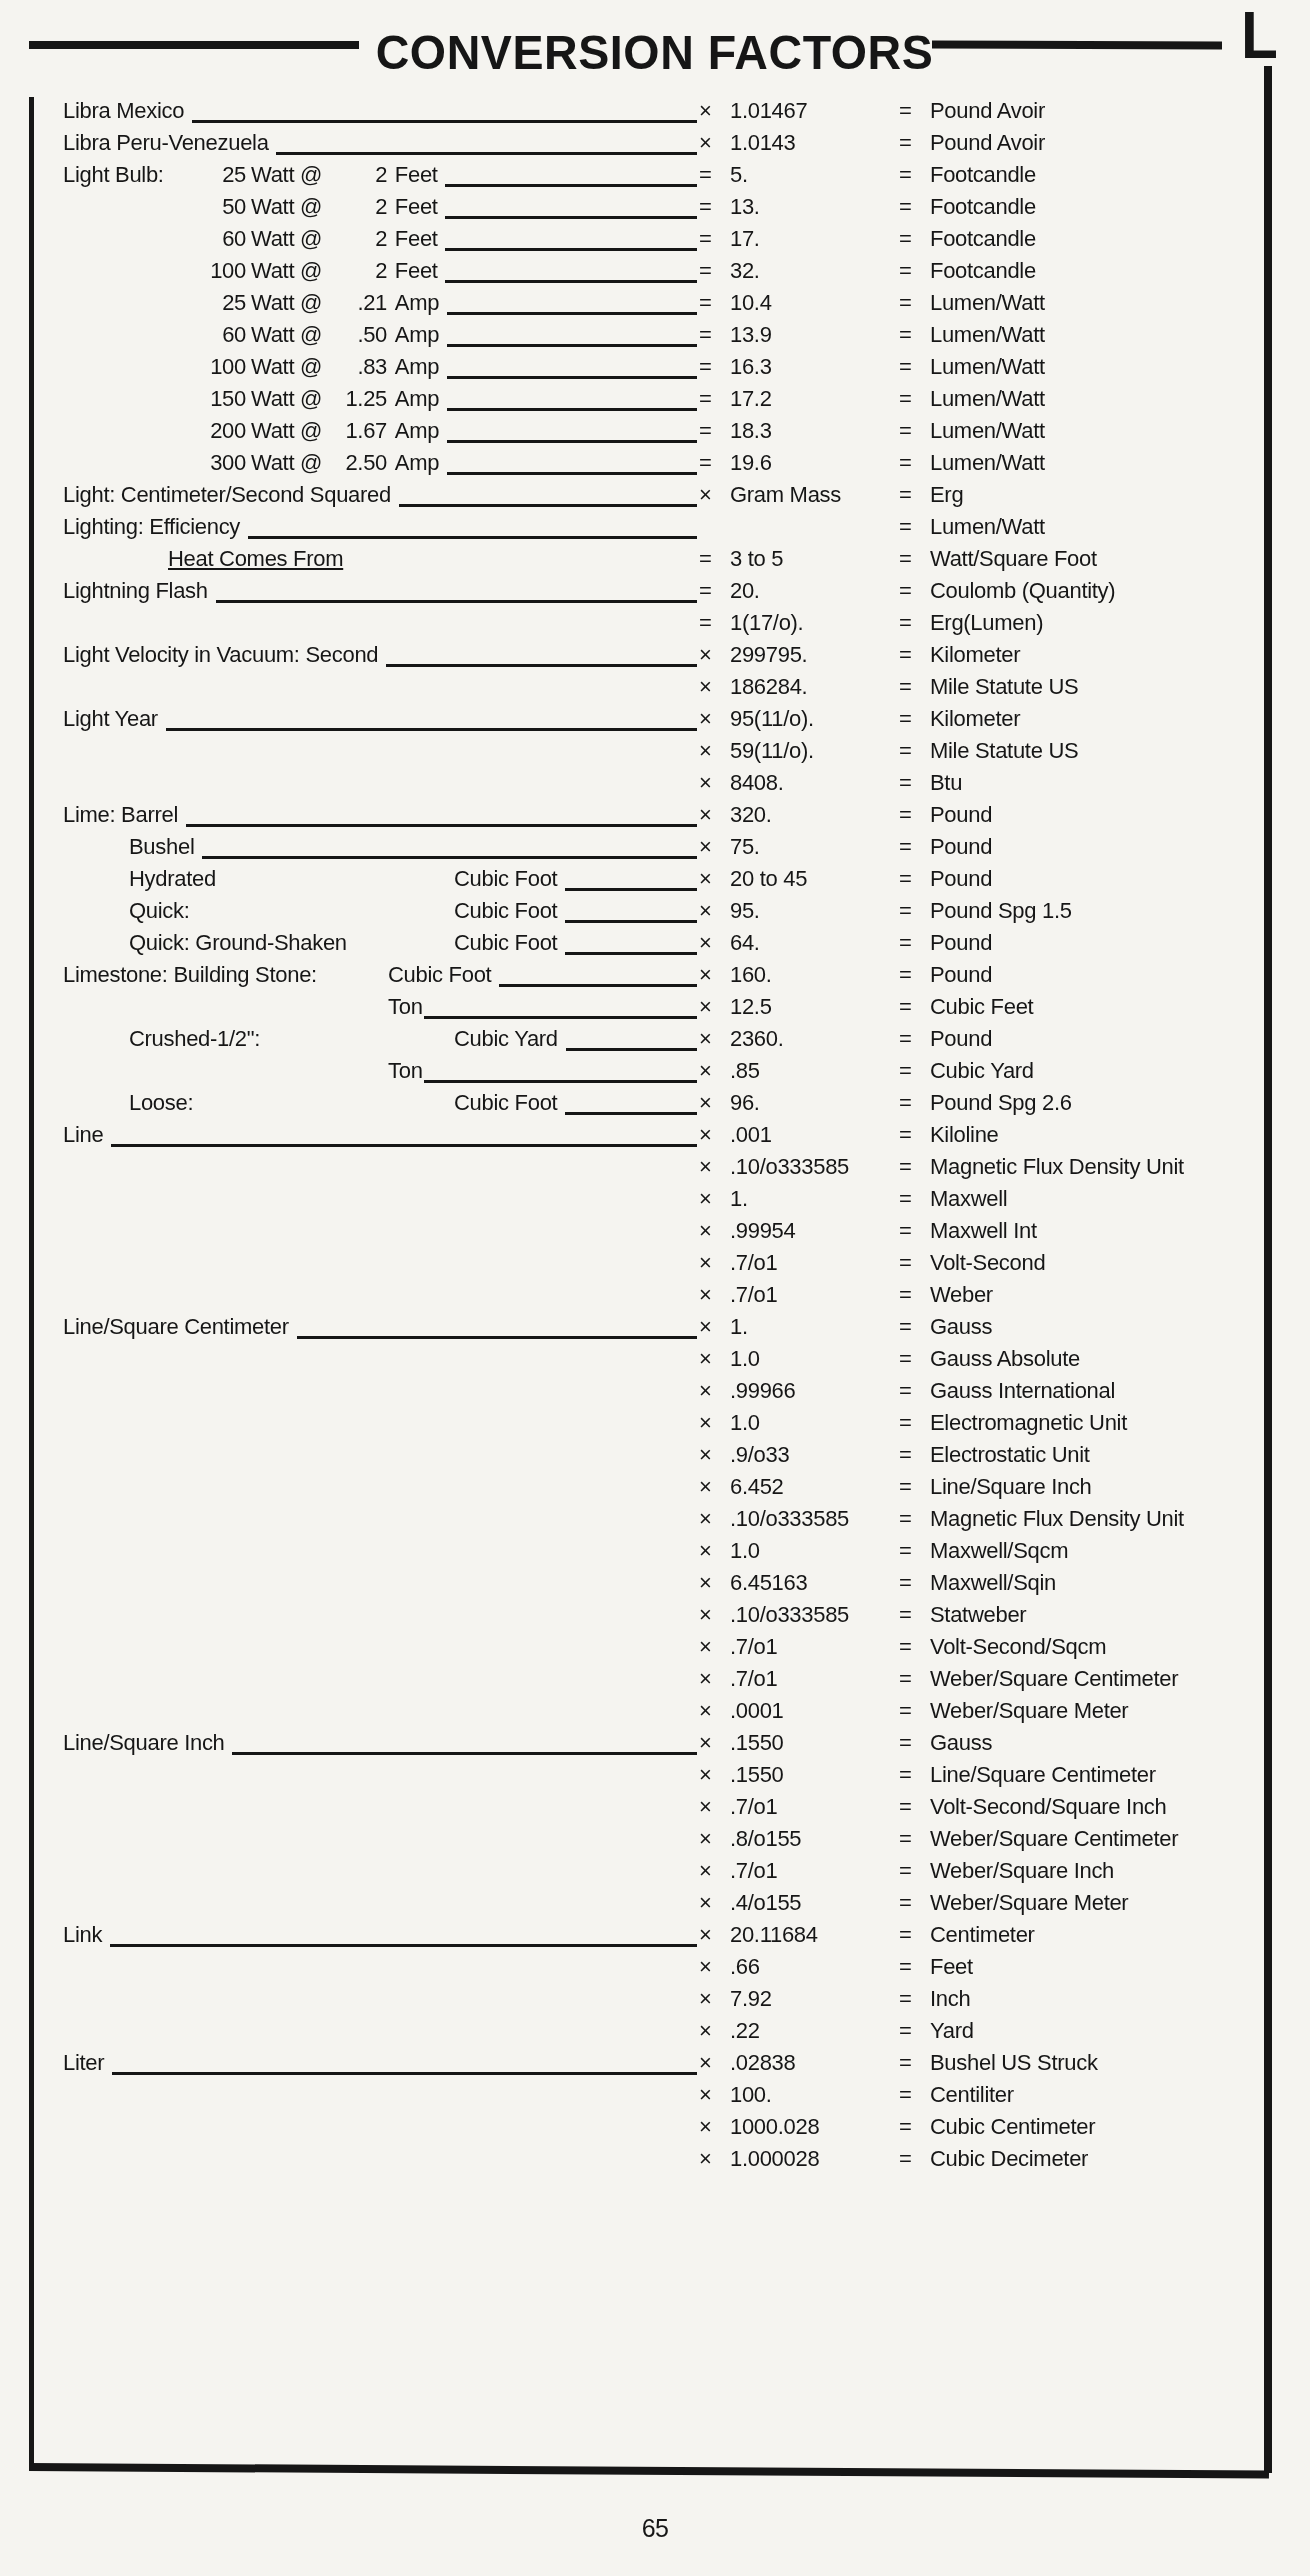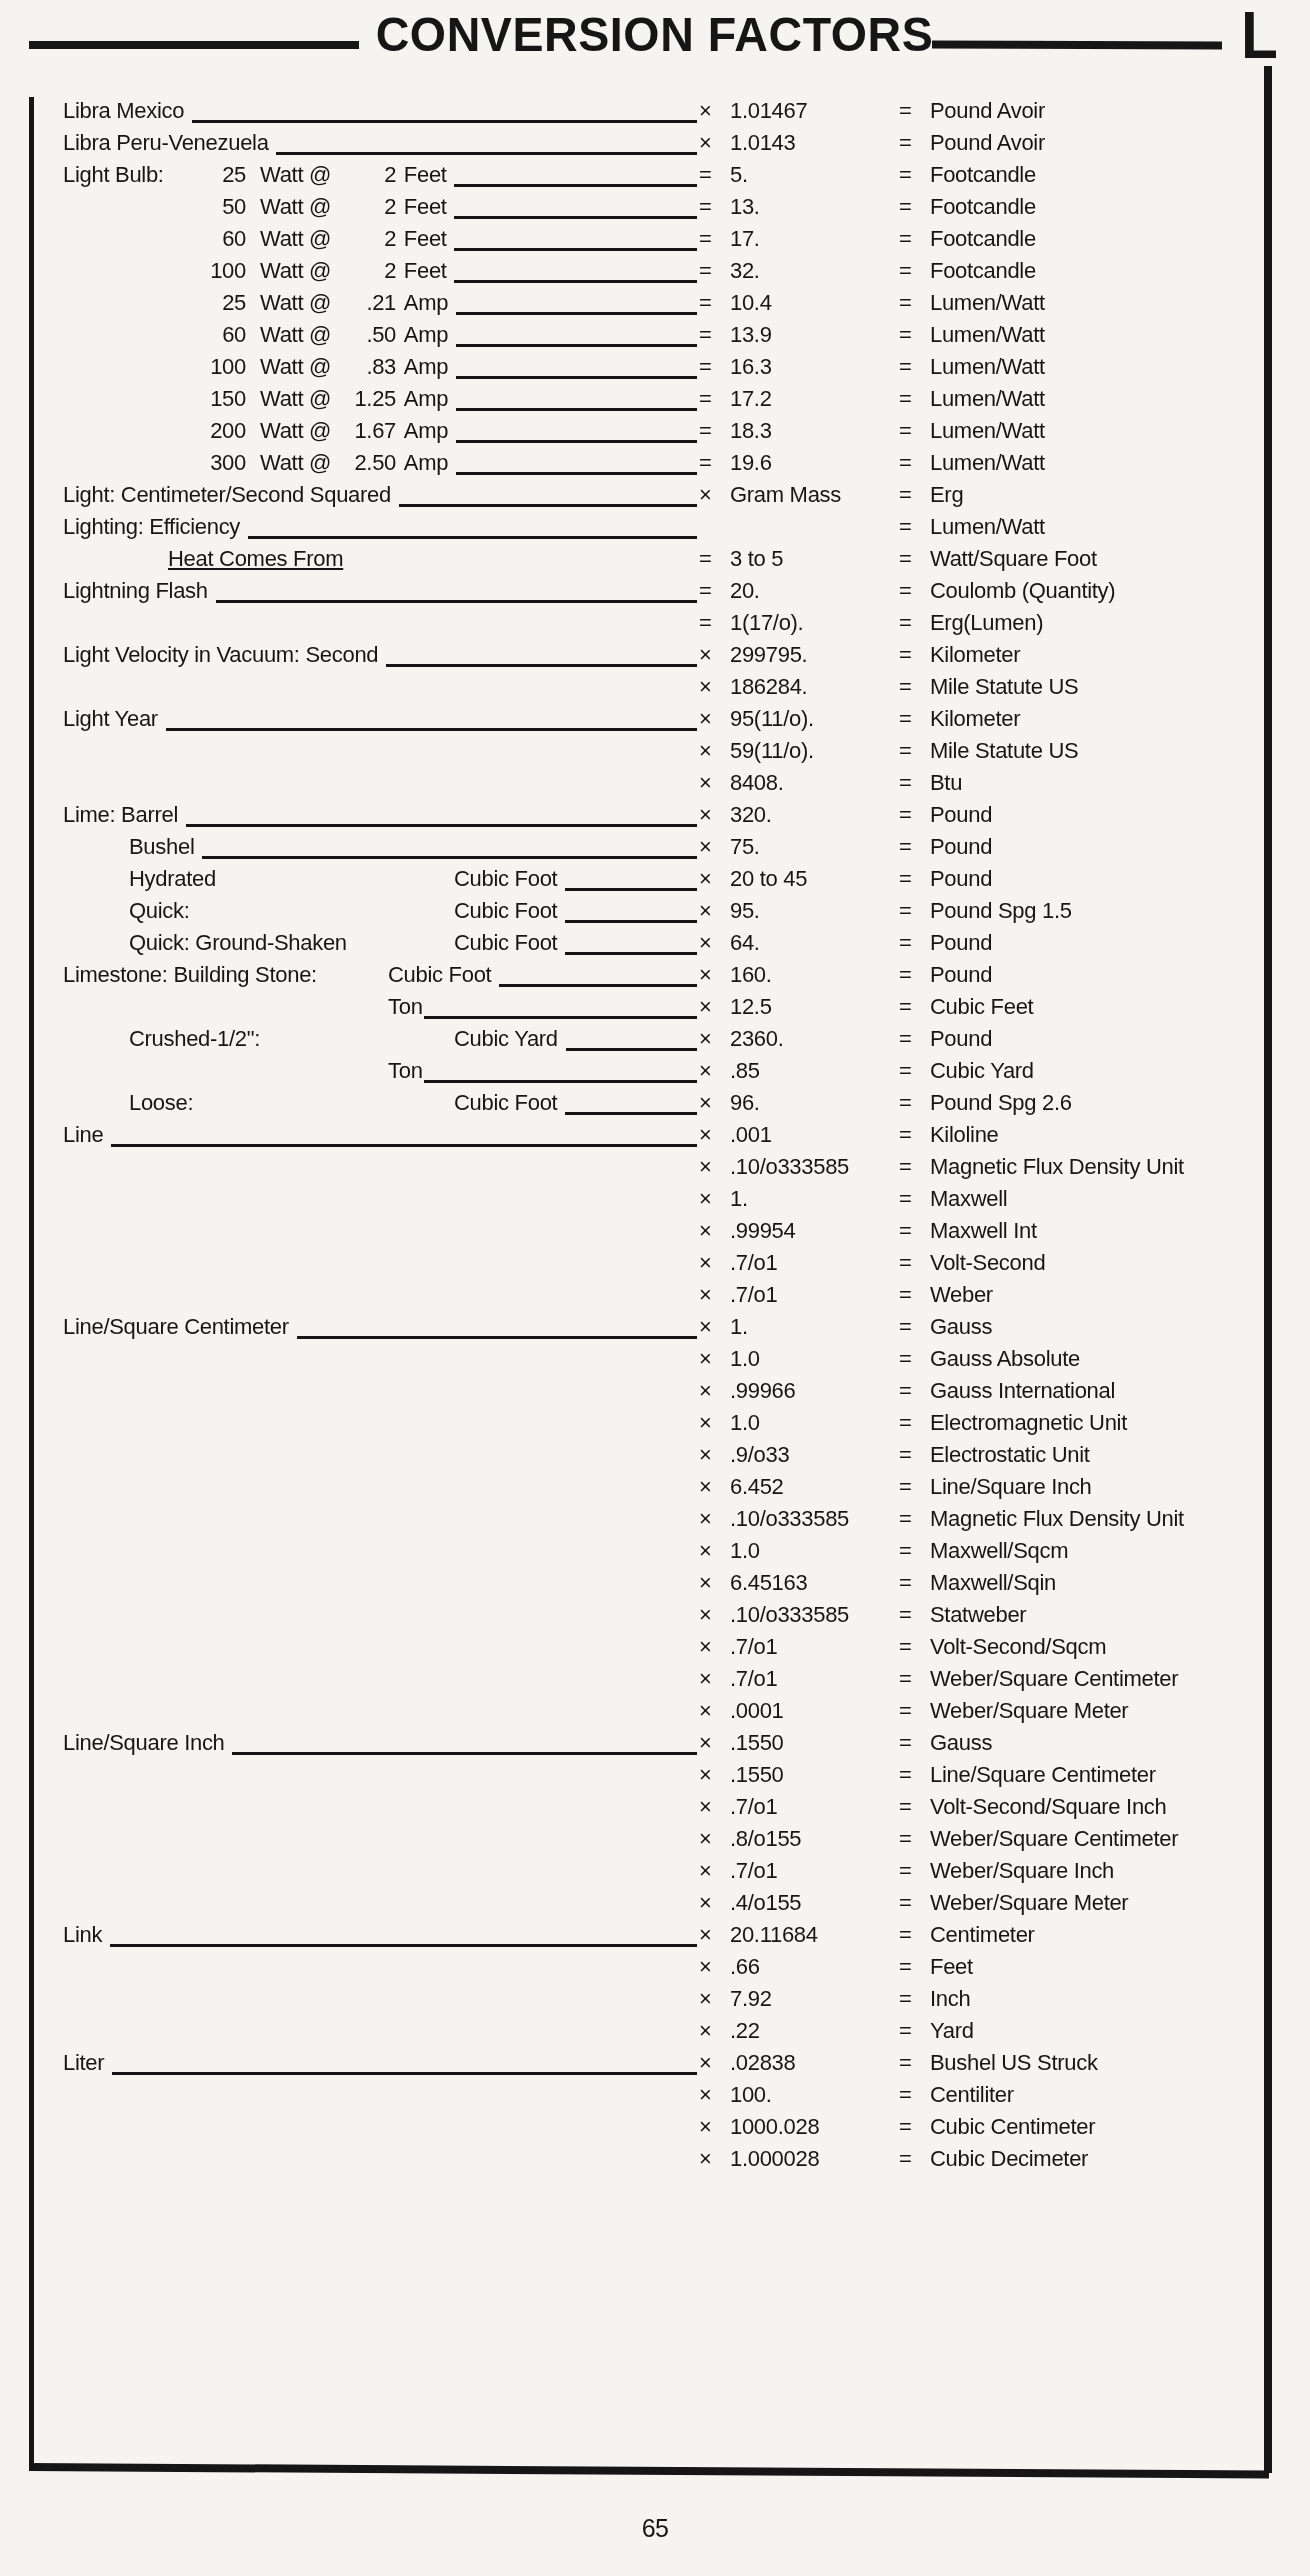--- a/index.html
+++ b/index.html
@@ -5,21 +5,21 @@
   :root{ --ink:#161616; --paper:#f5f4f0; }
   html,body{margin:0;padding:0;}
   body{
     width:1310px;height:2576px;position:relative;
     background:var(--paper);
     font-family:"Liberation Sans","DejaVu Sans",sans-serif;
     color:var(--ink);
     overflow:hidden;
   }
   
-  .title-wrap{position:absolute;top:3px;left:0;width:1310px;text-align:center;}
+  .title-wrap{position:absolute;top:21px;left:0;width:1310px;text-align:center;}
   .page-title{
     display:inline-block;font-size:49px;font-weight:700;letter-spacing:0.6px;
     transform:scaleX(.95);transform-origin:center;line-height:45px;
     padding-top:9px;white-space:nowrap;
   }
   .rule{position:absolute;background:var(--ink);height:7.8px;top:41px;}
   .rule-left{left:29px;width:330px;}
   .rule-right{left:932px;width:290px;transform:rotate(.15deg);}
   .corner-letter{
     position:absolute;left:1241px;top:5.2px;font-size:67px;font-weight:700;
@@ -32,21 +32,21 @@
     transform:rotate(.35deg);transform-origin:left center;}
   
   #rows{position:absolute;left:12px;top:95px;width:1310px;}
   .row{position:relative;height:32px;line-height:32px;font-size:22px;letter-spacing:-0.3px;white-space:nowrap;}
   .clabel{position:absolute;left:51px;top:0;width:642px;height:32px;display:flex;align-items:baseline;}
   .lead{position:absolute;left:0;top:0;}
   .lblbox{flex:0 0 325px;overflow:visible;}
   .ind1{padding-left:66px;}
   .ind2{padding-left:105px;text-decoration:underline;}
   .numbox{flex:0 0 183px;text-align:right;}
-  .wt{margin-left:14px;}
+  .wt{margin-left:5px;}
   .amtbox{flex:0 0 65px;text-align:right;}
   .wu{margin-left:7.8px;}
   .leader{flex:1 1 auto;height:0;border-bottom:3.9px solid var(--ink);align-self:flex-end;margin:0 7.8px 4.5px 7.8px;}
   .leader.tight{margin-left:1.9px;}
   .cval{position:absolute;left:687px;top:0;width:198px;}
   .cunit{position:absolute;left:887px;top:0;width:386px;}
   .op{display:inline-block;width:31px;}
   
   .pageno{position:absolute;top:2514px;left:16px;width:1310px;text-align:center;font-size:25px;letter-spacing:-0.6px;}
   .pageno span{position:relative;left:-16px;}

